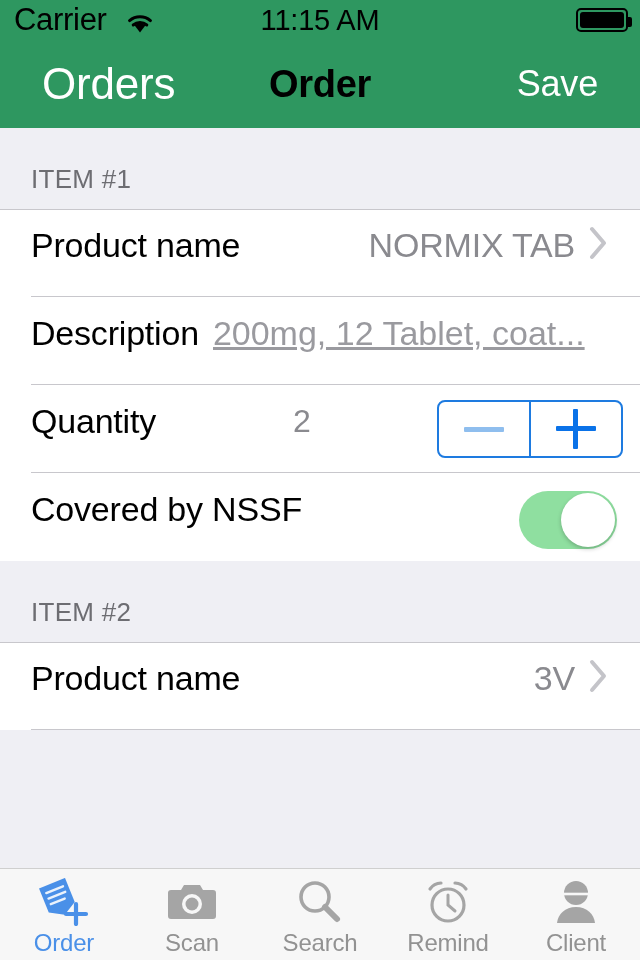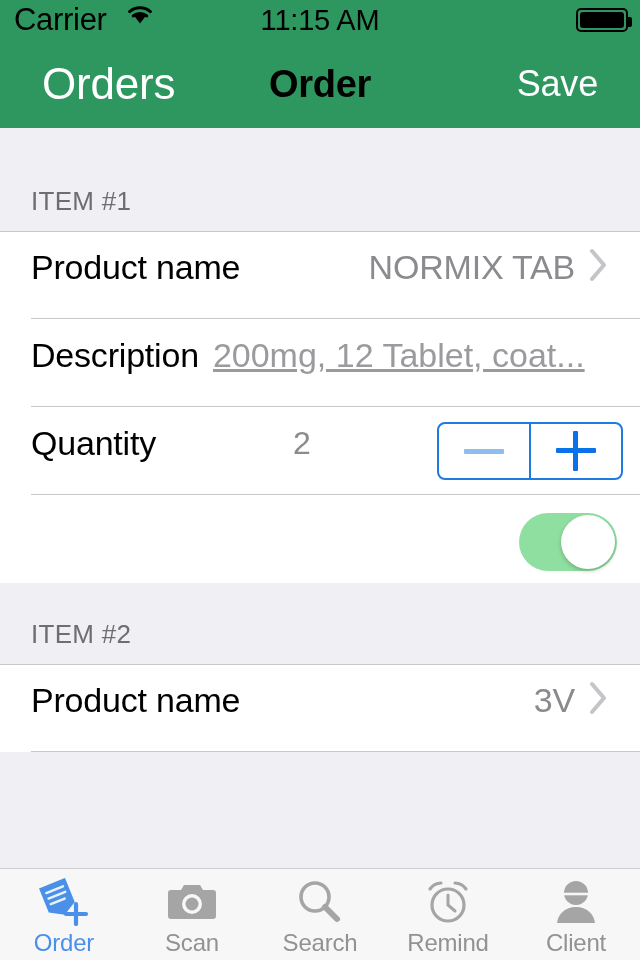--- a/index.html
+++ b/index.html
@@ -11,21 +11,21 @@
     -webkit-font-smoothing:antialiased;
   }
   #screen { position:relative; width:640px; height:960px; background:#EFEFF4; }
 
   
   .statusbar {
     position:absolute; top:0; left:0; width:640px; height:40px;
     background:#2E9760; color:#000;
     display:flex; align-items:center;
   }
-  .sb-left { position:absolute; left:14px; display:flex; align-items:flex-start; gap:18px; }
+  .sb-left { position:absolute; left:14px; display:flex; align-items:flex-end; gap:18px; }
   .sb-carrier { font-size:31px; letter-spacing:-0.3px; }
   .wifi-icon { display:block; }
   .sb-time { position:absolute; left:0; width:640px; text-align:center;
              font-size:29px; font-weight:normal; letter-spacing:-0.2px; }
   .sb-right { position:absolute; right:12px; display:flex; align-items:center; }
   .battery { position:relative; width:52px; height:24px; border:2px solid #000;
              border-radius:5px; }
   .battery-fill { position:absolute; left:2px; top:2px; bottom:2px; right:2px;
                   background:#000; border-radius:3px; }
   .battery-cap { position:absolute; right:-6px; top:7px; width:4px; height:10px;
@@ -44,21 +44,21 @@
   .nav-save { color:#ffffff; font-size:36px; letter-spacing:-0.2px; position:relative; }
 
   
   .table { position:absolute; top:128px; left:0; width:640px; bottom:92px;
            background:#EFEFF4; overflow:hidden; }
   .section-header {
     height:81px; background:#EFEFF4; display:flex; align-items:flex-end;
     padding:0 0 14px 31px;
   }
   .section-header .sh-text { font-size:26px; color:#6D6D72; letter-spacing:0.3px; }
-  .section-header.first { height:103px;text-align:center; }
+  .section-header.first { height:81px;text-align:center; }
 
   .cell {
     position:relative; background:#ffffff; height:88px;
     display:flex; align-items:center; padding:0 31px 16px 31px;
   }
   .cell-sep {
     position:absolute; left:31px; right:0; bottom:0; height:1px; background:#C8C7CC;
   }
   .cell-top-line {
     position:absolute; left:0; right:0; top:0; height:1px; background:#C8C7CC;
@@ -182,20 +182,21 @@
         <span class="stepper-divider"></span>
         <span class="stepper-btn">
           <span class="plus-v"></span>
         </span>
       </span>
       <div class="cell-sep"></div>
     </div>
 
 
     <div class="cell row-nssf">
+      <span class="cell-label">Covered by NSSF</span>
       <span class="toggle">
         <span class="toggle-knob"></span>
       </span>
     </div>
 
     <div class="section-header">
       <span class="sh-text">ITEM #2</span>
     </div>
 
     <div class="cell row-product">

